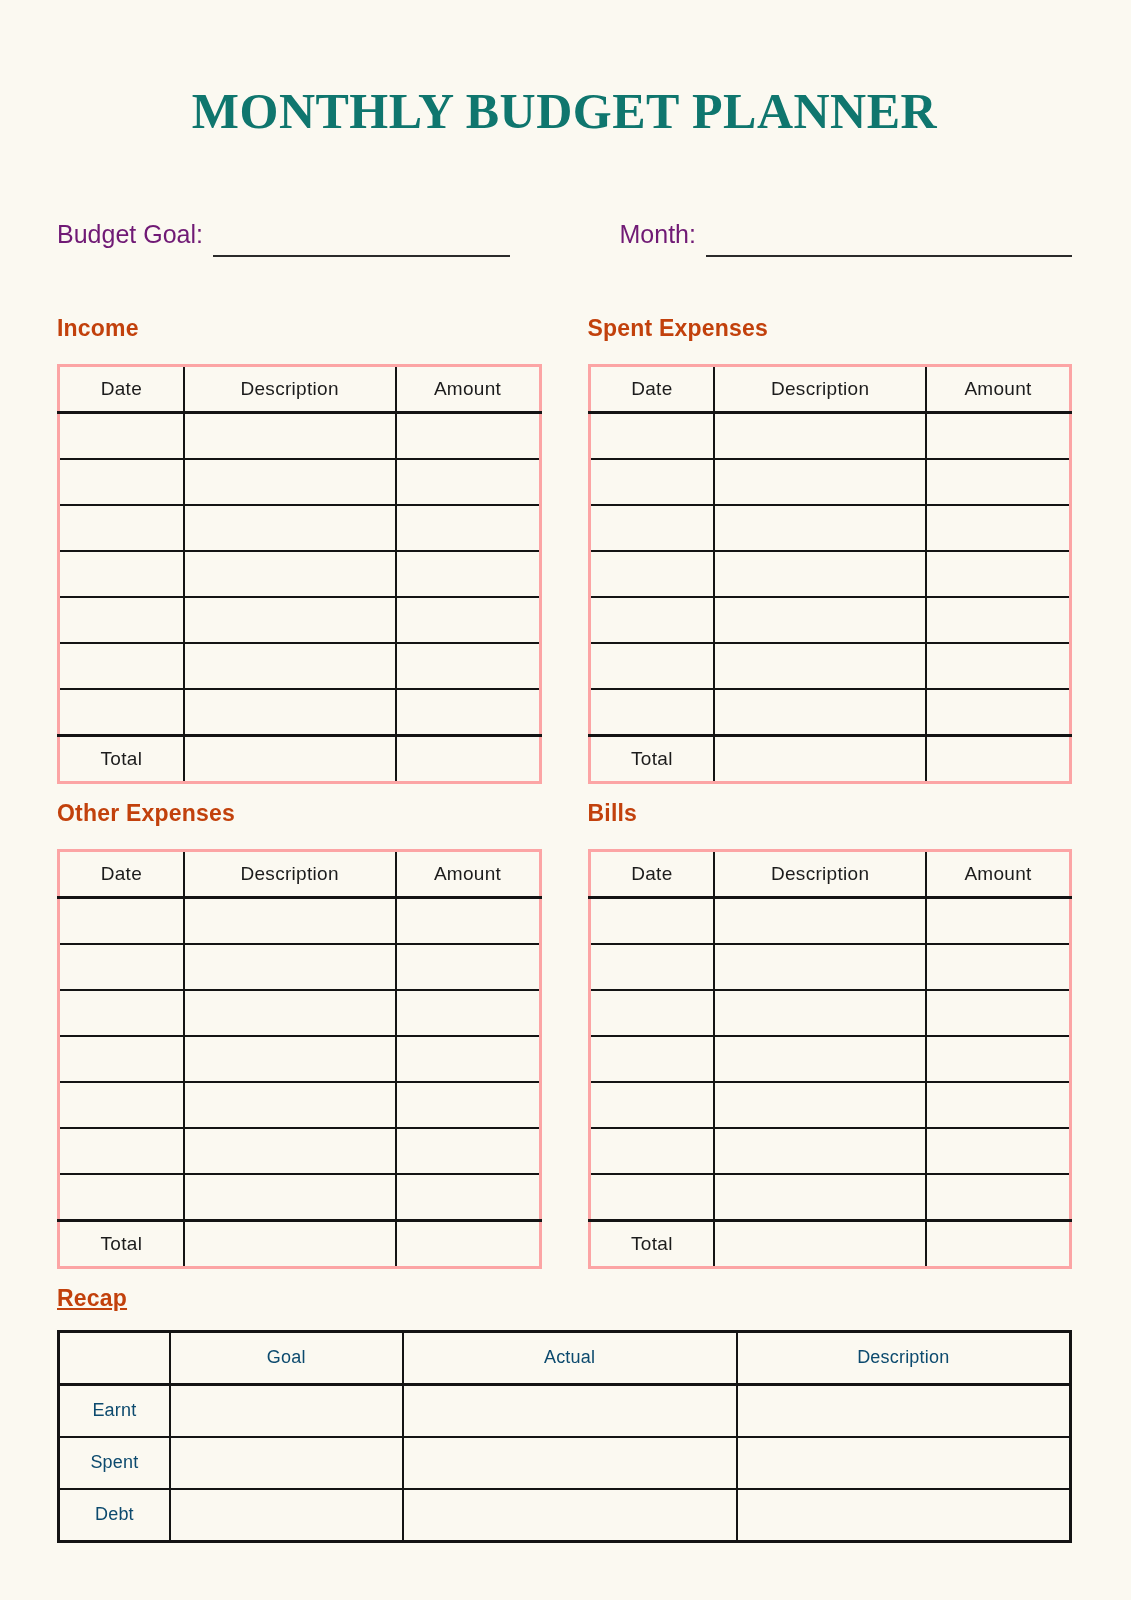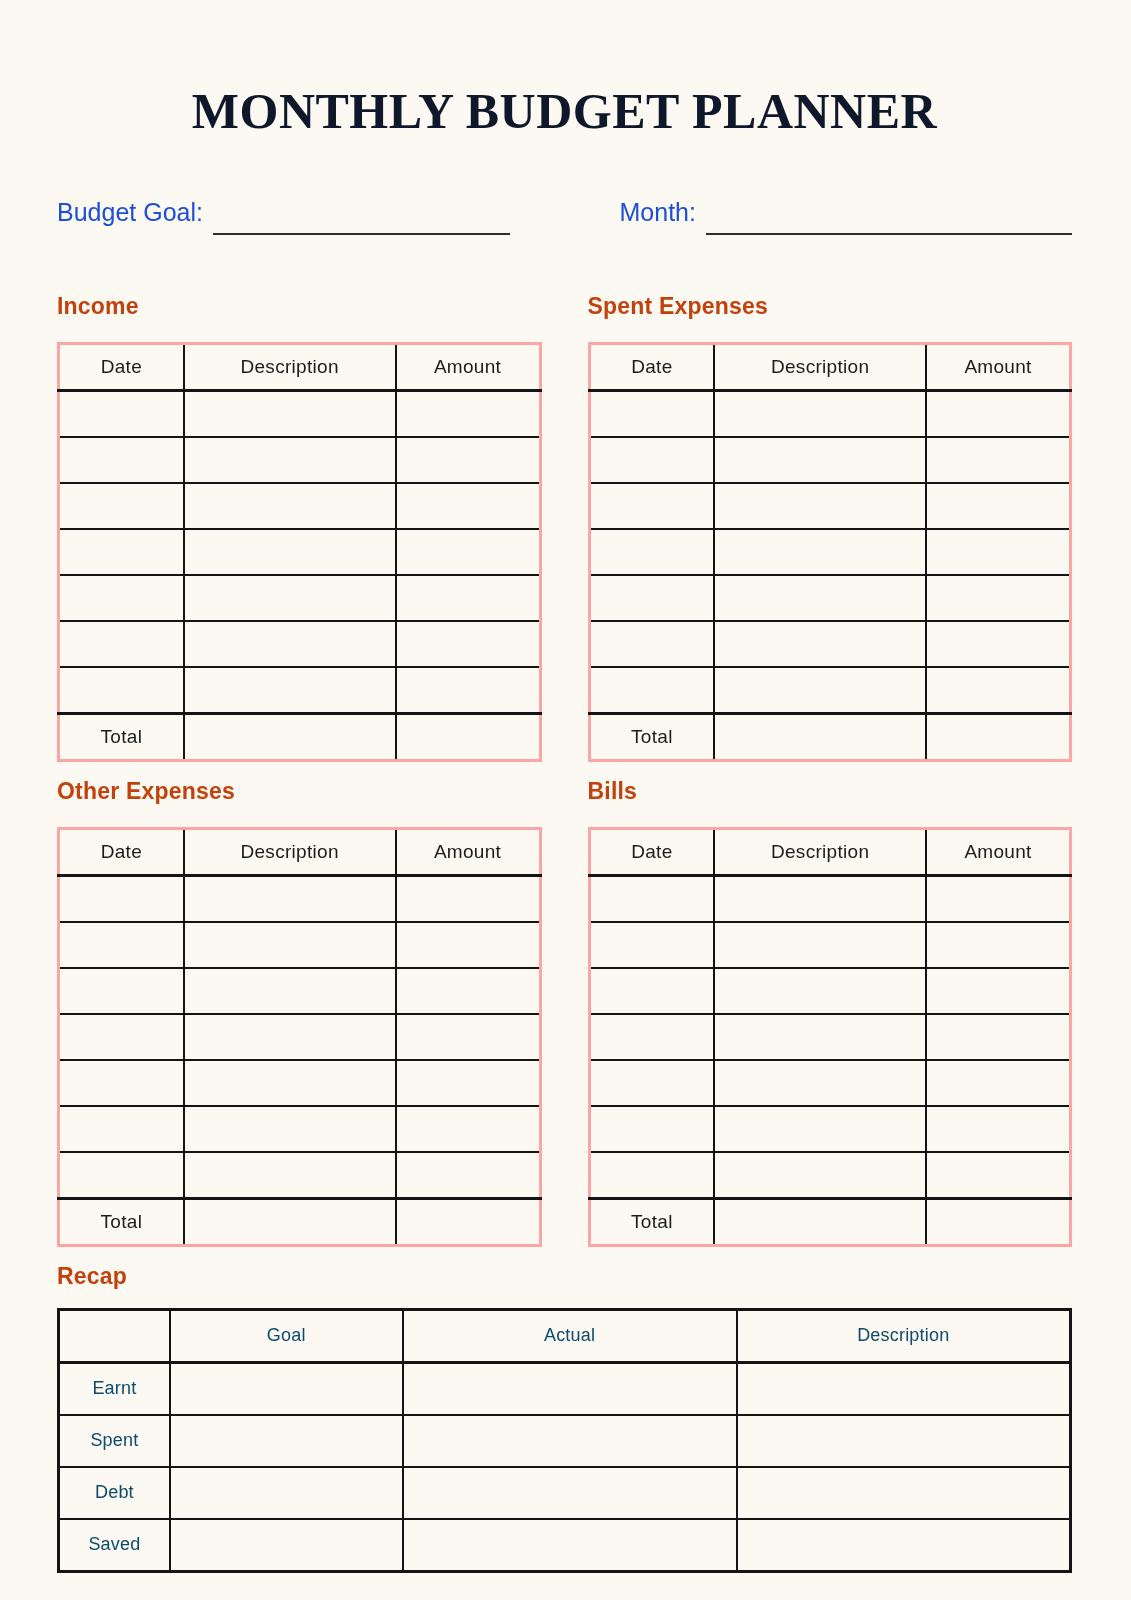--- a/index.html
+++ b/index.html
@@ -19,39 +19,39 @@
     padding: 83px 59px 0 57px;
     overflow: hidden;
   }
   .title {
     font-family: "Liberation Serif", serif;
     font-weight: 700;
     font-size: 50px;
     line-height: 1.15;
     letter-spacing: 0.5px;
     text-align: center;
-    margin: 0 0 48px 0;
-    color: #0f172a;
+    margin: 0 0 70px 0;
+    color: #0f766e;
   }
   .fields-row {
     display: flex;
     margin-bottom: 66px;
   }
   .field {
     flex: 1;
     display: flex;
     align-items: flex-end;
     height: 38px;
   }
   .field-left { margin-right: 46px; }
   .field-right { padding-left: 64px; }
   .field-label {
     font-size: 25px;
     line-height: 1.1;
-    color: #1d4ed8;
+    color: #701a75;
     white-space: nowrap;
   }
   .field-line {
     flex: 1;
     margin-left: 10px;
     margin-bottom: -8px;
     border-bottom: 2px solid #2b2b2b;
     height: 26px;
   }
   .ledger-grid {
@@ -83,21 +83,21 @@
     font-weight: 400;
     letter-spacing: 0.3px;
     color: #1c1c1c;
   }
   table.ledger-table thead th { border-bottom-width: 3px; }
   table.ledger-table .total-row td { border-top-width: 3px; }
   .c-date { width: 26%; }
   .c-desc { width: 44%; }
   .c-amt  { width: 30%; }
   .recap-section { margin-top: 16px; }
-  .recap-section .section-heading { margin-bottom: 18px; }
+  .recap-section .section-heading { margin-bottom: 18px; text-decoration: underline; }
   table.recap-table { border: 3px solid #141414; }
   table.recap-table th, table.recap-table td {
     border: 2px solid #141414;
     height: 50px;
     padding: 0 4px;
     text-align: center;
     vertical-align: middle;
     font-size: 18px;
     font-weight: 400;
     letter-spacing: 0.2px;
@@ -397,23 +397,17 @@
             <td></td>
             <td></td>
             <td></td>
           </tr>
           <tr>
             <td>Debt</td>
             <td></td>
             <td></td>
             <td></td>
           </tr>
-          <tr>
-            <td>Saved</td>
-            <td></td>
-            <td></td>
-            <td></td>
-          </tr>
         </tbody>
       </table>
   </section>
 
 </div>
 
 </body></html>

